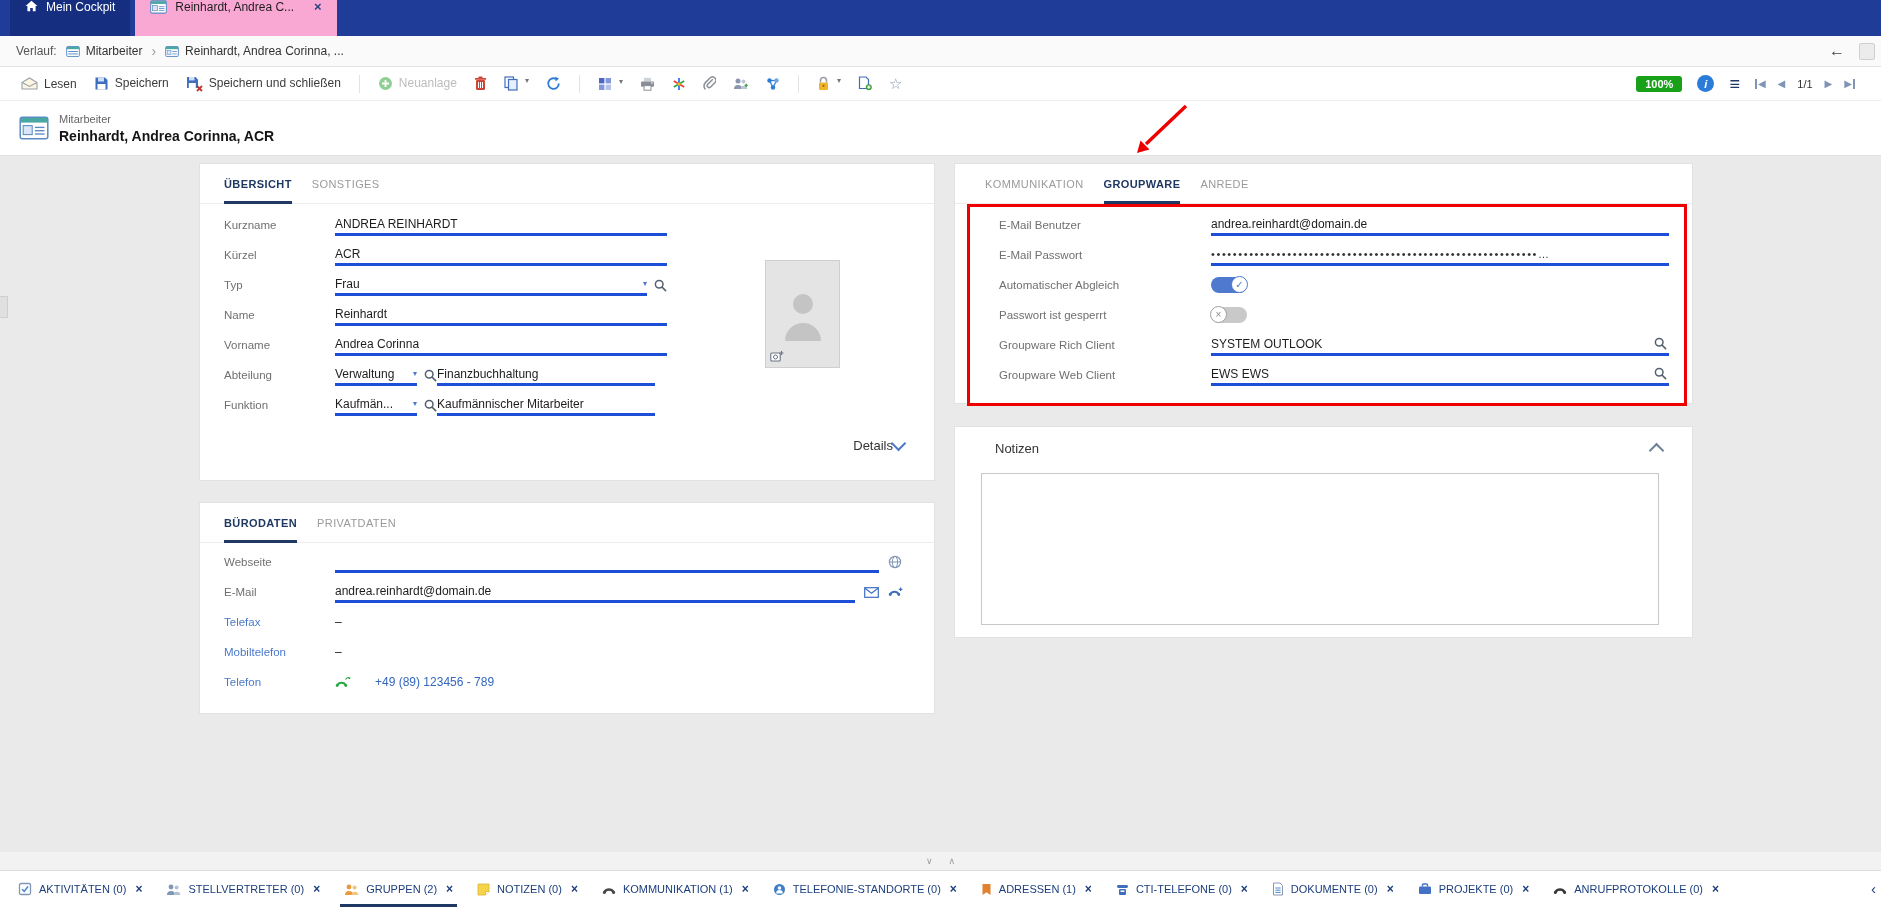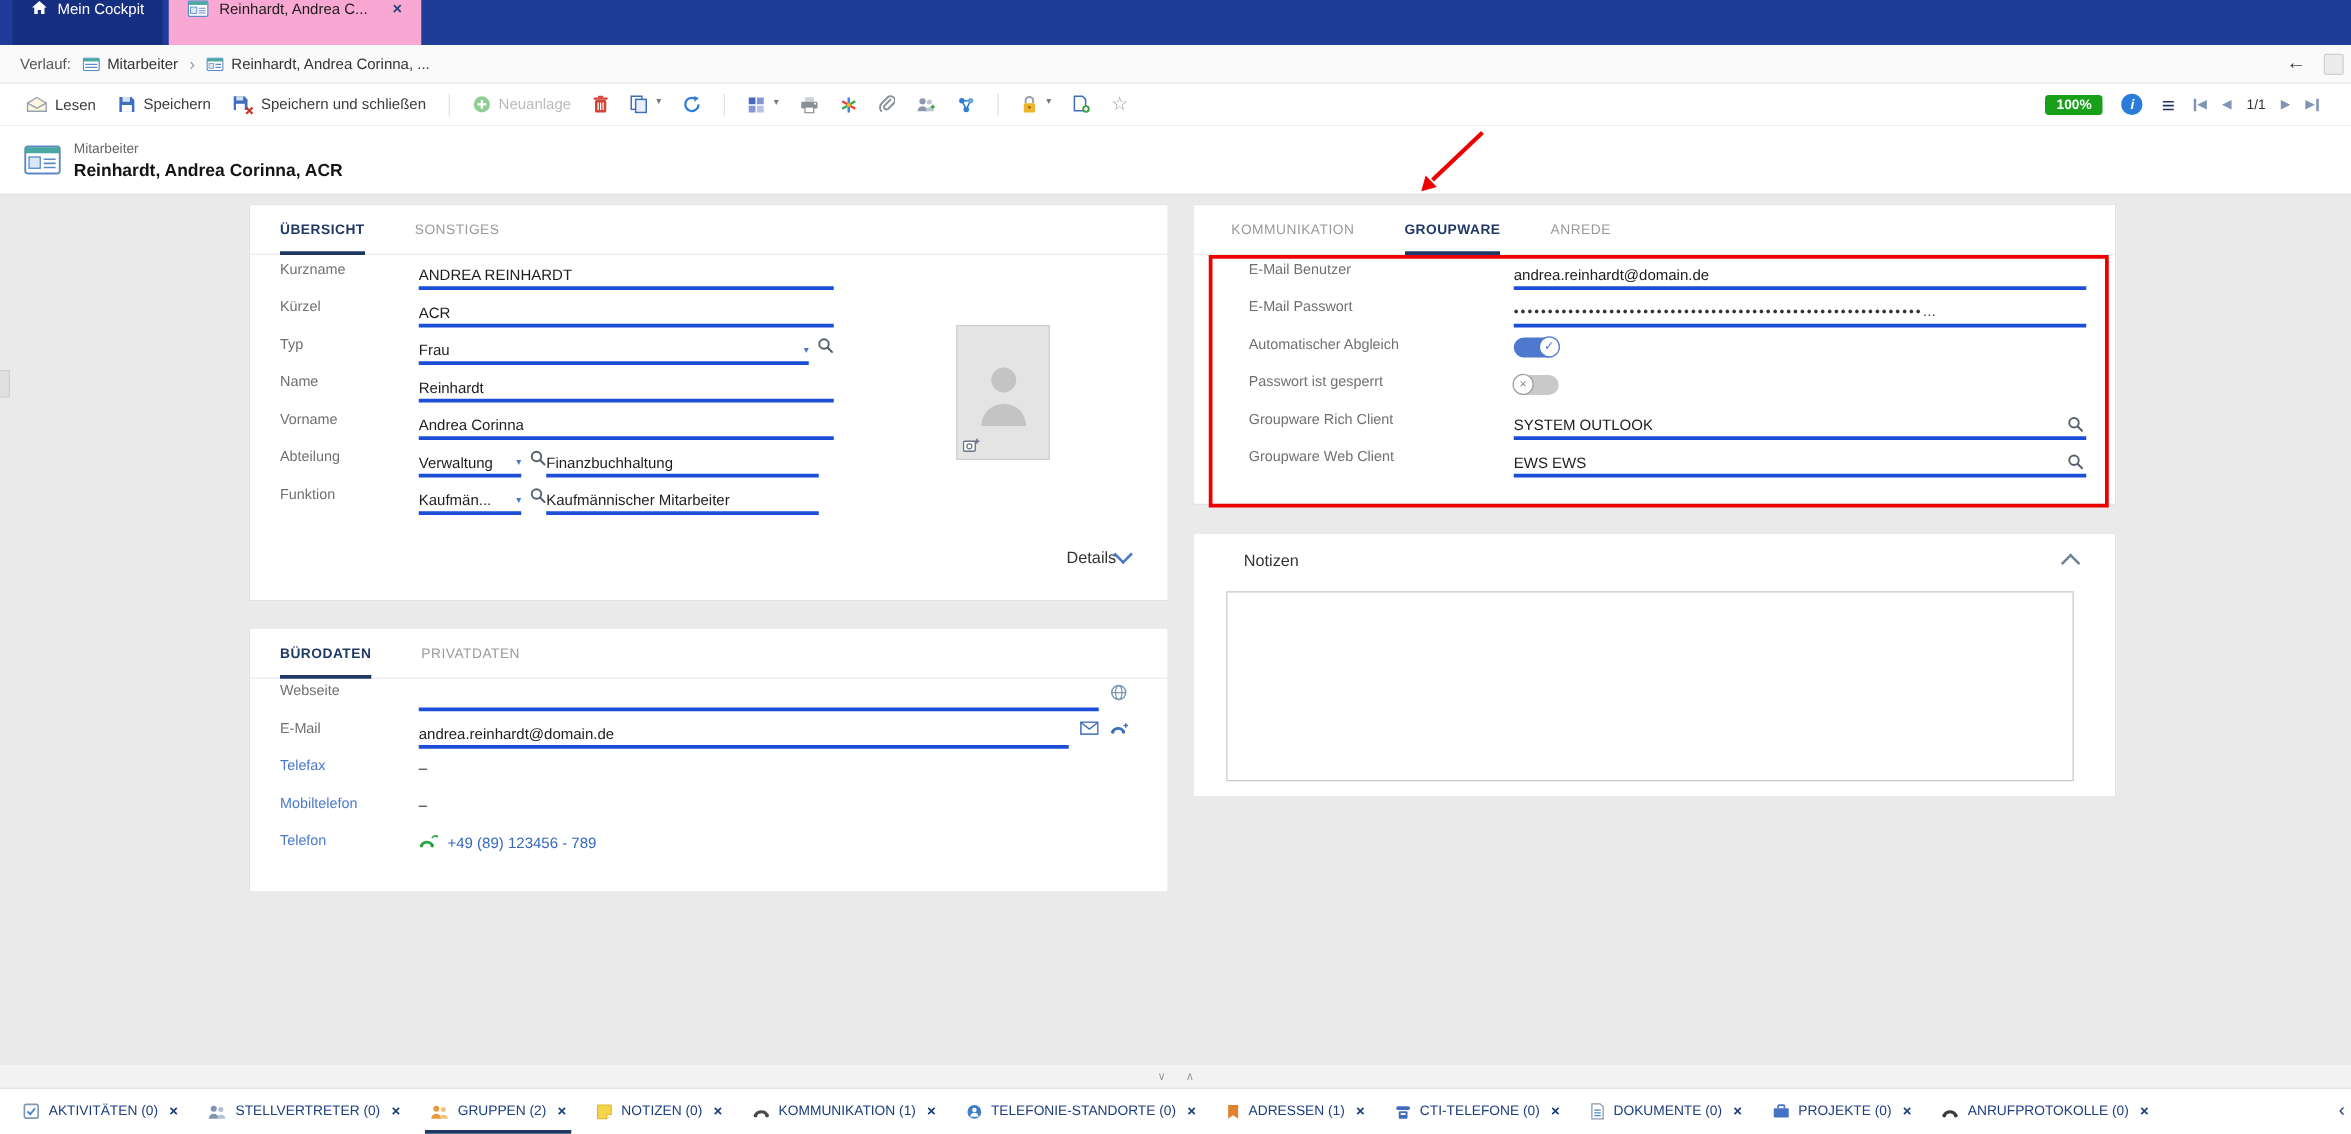--- a/index.html
+++ b/index.html
@@ -49,43 +49,43 @@
   
   .content{position:absolute;left:0;top:156px;width:1881px;height:696px;background:#eaeaea}
   .left-handle{position:absolute;left:0;top:140px;width:7px;height:20px;background:#e0e0e0;border:1px solid #cfcfcf;border-left:none;cursor:pointer}
 
   .card{position:absolute;background:#fff;border:1px solid #e2e2e2;box-sizing:border-box}
   .card-ov{left:199px;top:7px;width:736px;height:318px}
   .card-bu{left:199px;top:346px;width:736px;height:212px}
   .card-gw{left:954px;top:7px;width:739px;height:241px}
   .card-no{left:954px;top:270px;width:739px;height:212px}
 
-  .card-tabs{height:40px;border-bottom:1px solid #ececec;display:flex;align-items:stretch;padding:0 24px;gap:40px;box-sizing:border-box}
+  .card-tabs{height:40px;border-bottom:1px solid #ececec;display:flex;align-items:stretch;padding:0 24px;gap:20px;box-sizing:border-box}
   .ctab{display:flex;align-items:center;font-size:11px;letter-spacing:.4px;color:#9a9a9a;position:relative;cursor:pointer;white-space:nowrap}
   .ctab.active{color:#1f3864;font-weight:bold}
   .ctab.active::after{content:"";position:absolute;left:0;right:0;bottom:-1px;height:3px;background:#1f3864}
   .card-gw .card-tabs{padding-left:30px}
 
   .fields{padding-top:6px}
-  .frow{height:30px;display:flex;align-items:flex-start;padding-left:24px;box-sizing:border-box}
+  .frow{height:30px;display:flex;align-items:center;padding-left:24px;box-sizing:border-box}
   .card-gw .frow{padding-left:44px}
   .flabel{width:111px;flex:none;font-size:11.5px;color:#707070}
   .card-gw .flabel{width:212px}
   .flabel.link{color:#4b79c9}
   .finput{border-bottom:3px solid #1d4ed8;height:22px;display:flex;align-items:center;font-size:12px;color:#1d1d1d;box-sizing:border-box;cursor:text}
   .ftext{white-space:nowrap;overflow:hidden}
   .pwd{font-size:11px;letter-spacing:1.6px;color:#333}
   .w332{width:332px}.w312{width:312px}.w82{width:82px}.w218{width:218px;margin-left:0}
   .w544{width:544px}.w520{width:520px}.w458{width:458px}
   .dd{color:#4b79c9;font-size:8px;margin-left:auto;padding-left:6px;cursor:pointer}
   .mag{margin-left:7px;flex:none;display:inline-flex;cursor:pointer}
   .finput .mag{margin-left:auto;margin-right:2px}
   .ricon{margin-left:9px;display:inline-flex;flex:none;cursor:pointer}
   .fplain{font-size:12px;color:#1d1d1d}
-  .linkval{color:#3467bd;cursor:pointer;margin-left:7px}
+  .linkval{color:#3467bd;cursor:pointer;margin-left:24px}
 
   .details-row{height:34px;margin-top:8px;display:flex;align-items:center;justify-content:flex-end;padding:0 30px 0 24px;cursor:pointer}
   .details-label{font-size:13px;color:#333}
   .chev{width:9px;height:9px;border-left:2px solid #4b79c9;border-bottom:2px solid #4b79c9;transform:rotate(-45deg);margin-top:-4px}
   .chev.up{border-color:#708096;transform:rotate(135deg);margin-top:5px}
 
   .photo{position:absolute;left:565px;top:96px;width:73px;height:106px;background:#e4e4e4;border:1px solid #cfcfcf;
          display:flex;align-items:center;justify-content:center;overflow:hidden;cursor:pointer}
   .photo-badge{position:absolute;left:4px;bottom:5px;display:inline-flex}
 

